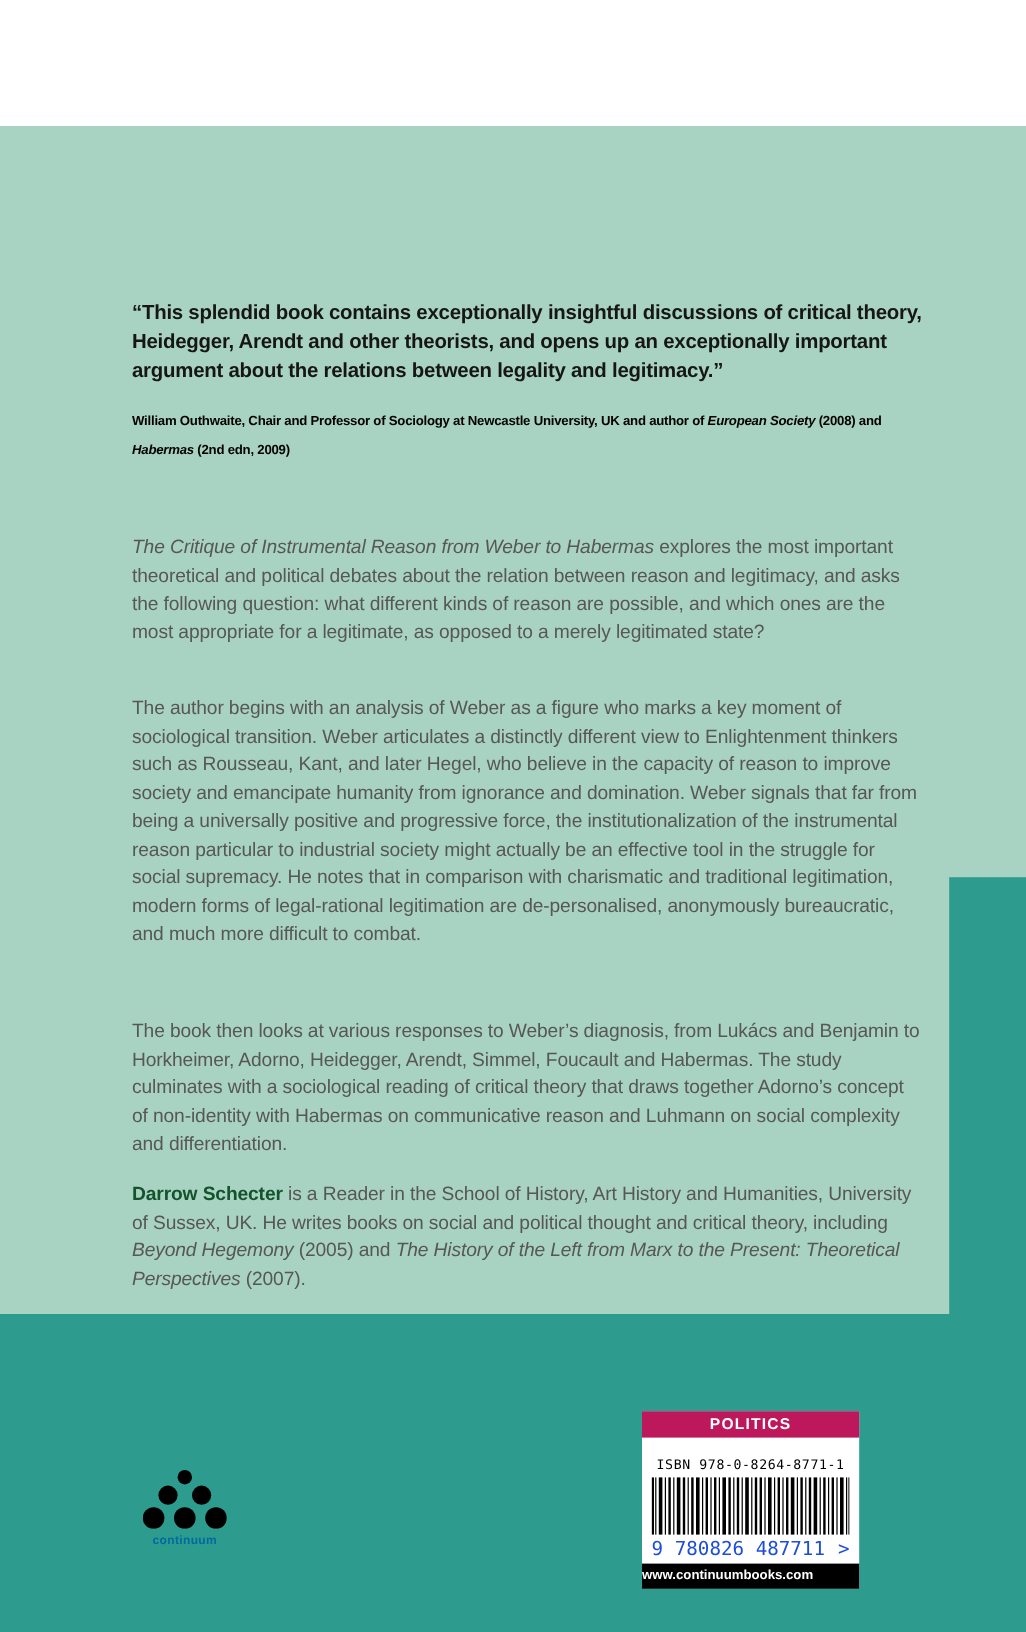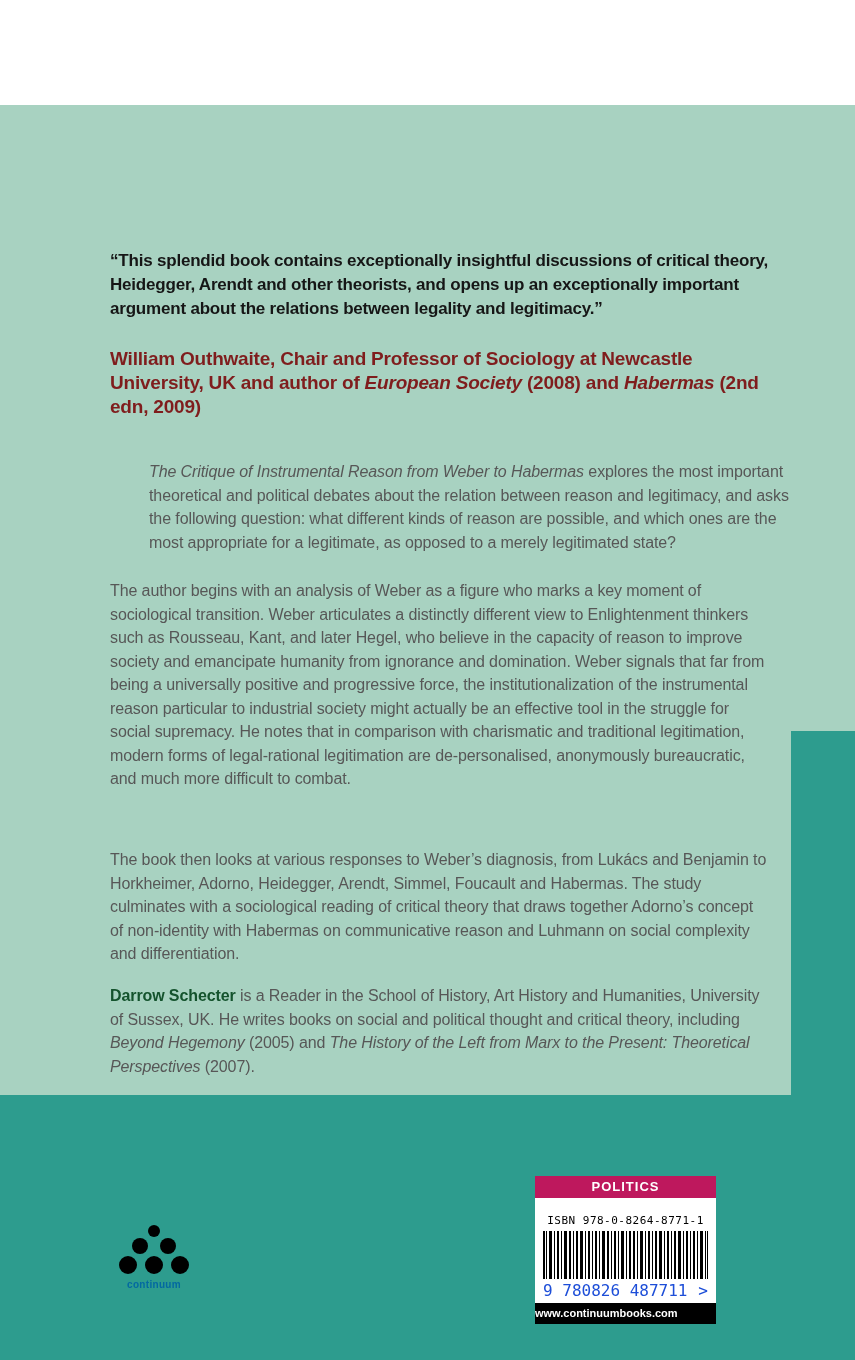--- a/index.html
+++ b/index.html
@@ -7,23 +7,23 @@
         font-family:"Liberation Sans","DejaVu Sans",sans-serif;}
 
   
   .mint-panel{position:absolute;left:0;top:105px;width:855px;height:990px;background:#a8d2c1;}
   .teal-strip{position:absolute;left:791px;top:731px;width:64px;height:364px;background:#2d9c8e;}
   .teal-band{position:absolute;left:0;top:1095px;width:855px;height:265px;background:#2d9c8e;}
 
   
   .text-block{position:absolute;left:110px;width:660px;}
   .quote{top:232px;font-size:17px;line-height:24px;font-weight:700;color:#161616;letter-spacing:-0.2px;}
-  .attrib{top:328px;font-size:19px;line-height:24px;font-weight:700;color:#7f1d1d;letter-spacing:-0.2px;}
+  .attrib{top:328px;font-size:11px;line-height:24px;font-weight:700;color:#000000;letter-spacing:-0.2px;}
   .body-text{font-size:16px;line-height:23.5px;color:#575757;letter-spacing:-0.1px;}
-  .p1{top:444px;margin-left:39px;}
+  .p1{top:429px;}
   .p2{top:563px;}
   .p3{top:832px;}
   .bio{top:968px;}
   em{font-style:italic;}
   .bold-name{font-weight:700;color:#14532d;}
 
   
   .logo{position:absolute;left:112px;top:1222px;width:84px;text-align:center;}
   .logo svg{display:block;margin:0 auto;}
   .logo-text{font-size:10px;font-weight:700;color:#0369a1;margin-top:5px;letter-spacing:0.3px;}

